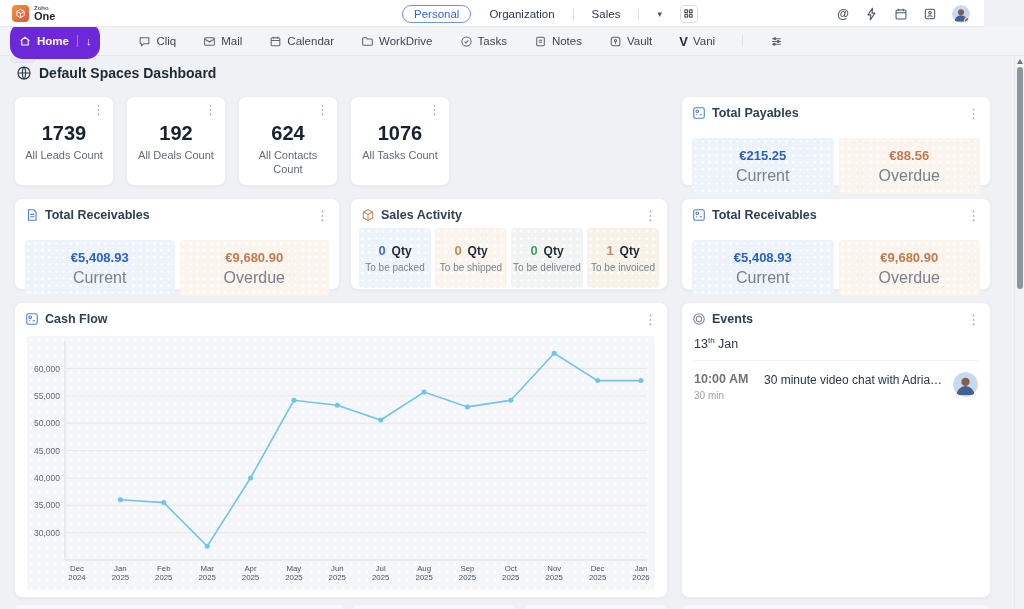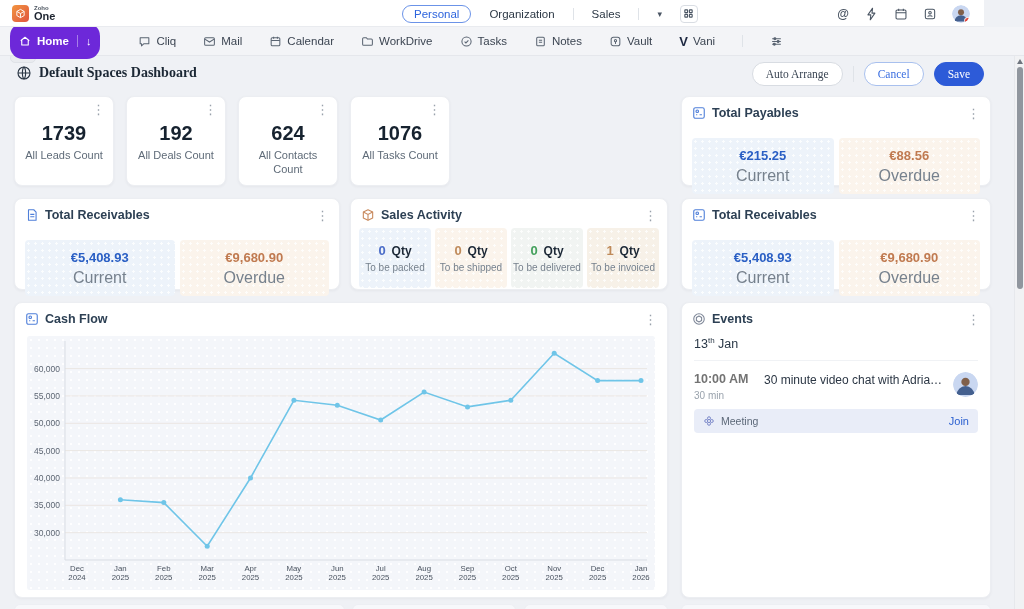--- a/index.html
+++ b/index.html
@@ -39,21 +39,21 @@
   .home-pill .dl { font-size:11px; font-weight:normal; }
   .nav-items { display:flex; align-items:center; margin-left:38px; gap:27px; }
   .nav-item { display:flex; align-items:center; gap:5px; font-size:11.5px; color:#3c4552; cursor:pointer; }
   .nav-item .nicon { width:13px; height:13px; color:#5a6472; display:flex; align-items:center; }
   .vani-v { font-size:13px; font-weight:bold; color:#1c2740; }
   .collapse-tab { position:absolute; left:10px; top:53px; width:26px; height:10px; background:#e9ebef;
                   border:1px solid #dfe2e7; border-radius:5px; font-size:7px; color:#8b929c; text-align:center;
                   line-height:8px; z-index:4; }
 
   
-  .page-head { position:absolute; top:60px; left:0; width:1010px; height:32px;font-family:Liberation Serif, serif; }
+  .page-head { position:absolute; top:60px; left:0; width:1010px; height:32px; }
   .ph-title { position:absolute; left:16px; top:5px; display:flex; align-items:center; gap:7px; }
   .ph-title .globe { width:16px; height:16px; color:#2a3644; }
   .ph-title h1 { font-size:14px; color:#1c2835; font-weight:bold; }
   .ph-actions { position:absolute; right:26px; top:2px; display:flex; align-items:center; gap:10px; }
   .btn { height:24px; border-radius:13px; font-size:11.5px; display:flex; align-items:center;
          padding:0 13px; cursor:pointer; background:#fff; font-family:inherit; }
   .btn-plain { border:1px solid #d8dce2; color:#3a4553; }
   .btn-outline { border:1px solid #a8c0ee; color:#3a6ee0; }
   .btn-primary { border:1px solid #2d5bd8; background:#2d5bd8; color:#fff; }
 
@@ -291,26 +291,20 @@
 
 <div class="page-head">
   <div class="ph-title">
     <span class="globe">
       <svg class="icon" viewBox="0 0 24 24" fill="none" stroke="currentColor" stroke-width="1.7">
           <circle cx="12" cy="12" r="9"></circle>
           <path d="M3 12h18M12 3c-3.2 2.6-3.2 15.4 0 18M12 3c3.2 2.6 3.2 15.4 0 18"></path>
         </svg>
     </span>
     <h1>Default Spaces Dashboard</h1>
-  </div>
-  <div class="ph-actions">
-    <button class="btn btn-plain">Auto Arrange</button>
-    <span class="vdiv" style="height:16px"></span>
-    <button class="btn btn-outline">Cancel</button>
-    <button class="btn btn-primary">Save</button>
   </div>
 </div>
 
 <div class="stat-row">
   <div class="stat-card">
     <span class="kebab">⋮</span>
     <div class="stat-num">1739</div>
     <div class="stat-lbl">All Leads Count</div>
   </div>
   <div class="stat-card">
@@ -529,32 +523,20 @@
       </div>
       <div class="ev-title">30 minute video chat with Adrian Mansfi...</div>
       <div class="avatar24">
         <svg class="icon" viewBox="0 0 24 24">
             <circle cx="12" cy="12" r="12" fill="#c9d7f1"></circle>
             <circle cx="12" cy="9.5" r="4" fill="#80604b"></circle>
             <path d="M3.5 22a8.5 8.5 0 0 1 17 0z" fill="#44608f"></path>
           </svg>
       </div>
     </div>
-    <div class="meet-bar">
-      <span class="micon">
-        <svg class="icon" viewBox="0 0 24 24" fill="none" stroke="#7a87c9" stroke-width="2">
-            <circle cx="12" cy="6.5" r="3"></circle>
-            <circle cx="12" cy="17.5" r="3"></circle>
-            <circle cx="6.5" cy="12" r="3"></circle>
-            <circle cx="17.5" cy="12" r="3"></circle>
-          </svg>
-      </span>
-      <span class="meet-lbl">Meeting</span>
-      <span class="join">Join</span>
-    </div>
   </div>
 </div>
 
 <div class="peek" style="left:14px;width:331px"></div>
 <div class="peek" style="left:352px;width:164px"></div>
 <div class="peek" style="left:524px;width:144px"></div>
 <div class="peek" style="left:681px;width:310px"></div>
 
 <div class="scrollbar">
   <span class="scroll-up"></span>

